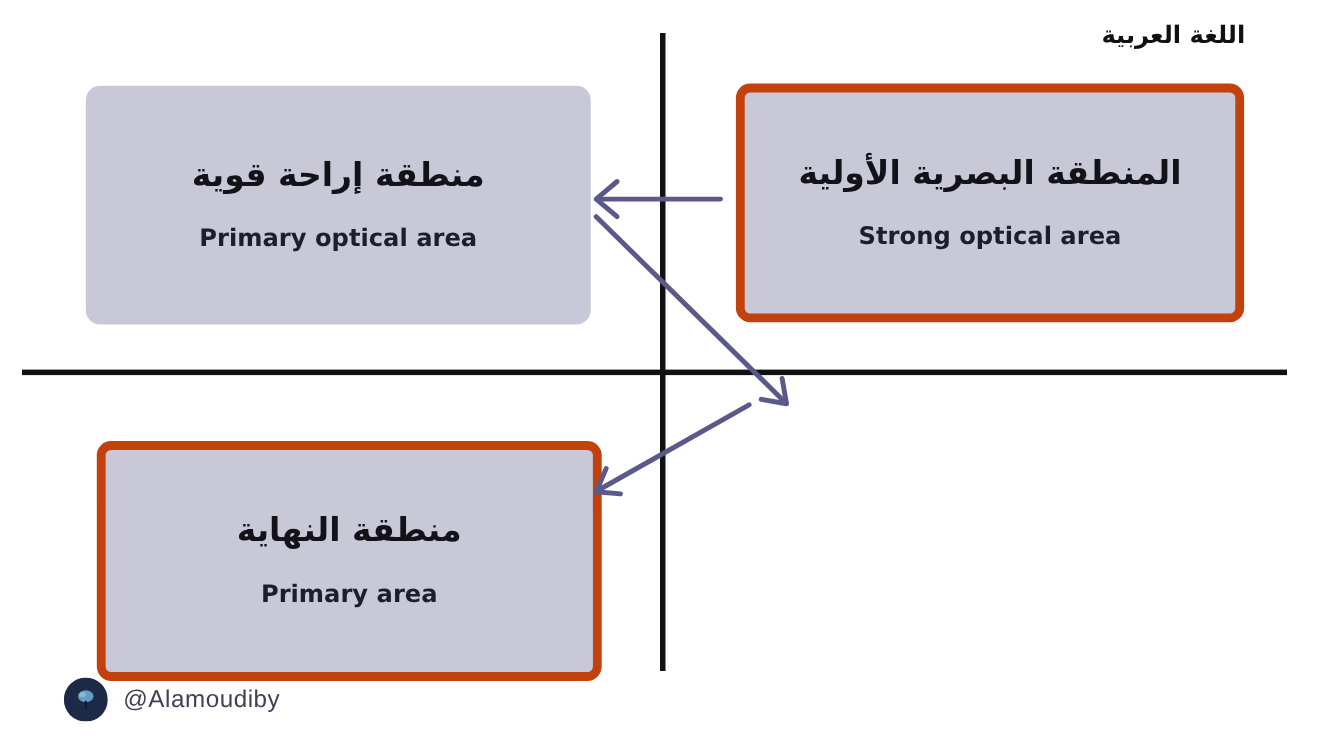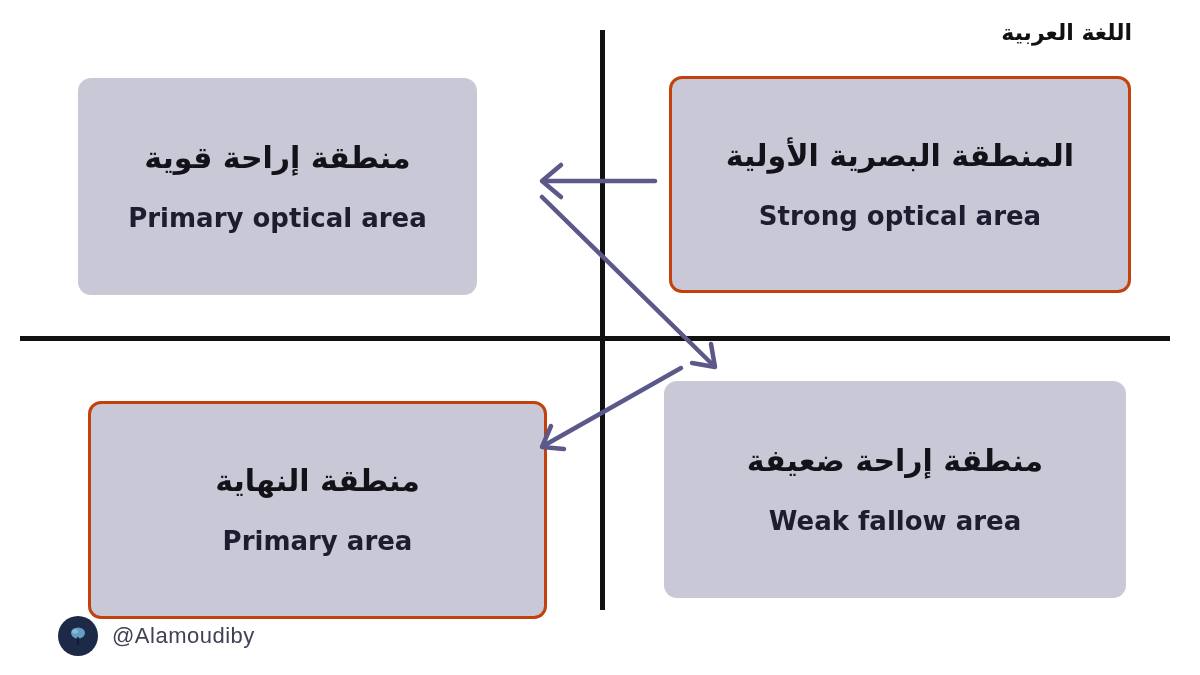--- a/index.html
+++ b/index.html
@@ -42,36 +42,36 @@
     background: #c9c8d6;
     border-radius: 13px;
     display: flex;
     flex-direction: column;
     align-items: center;
     justify-content: center;
     gap: 30px;
     text-align: center;
   }
   .box.highlighted {
-    border: 3px solid #c2410c;
+    border: 8px solid #c2410c;
   }
-  .box-top-left     { left: 78px;  top: 78px;  width: 399px; height: 217px; }
+  .box-top-left     { left: 78px;  top: 78px;  width: 459px; height: 217px; }
   .box-top-right    { left: 669px; top: 76px;  width: 462px; height: 217px; }
   .box-bottom-left  { left: 88px;  top: 381px; width: 459px; height: 218px; margin-top: 20px; }
   .box-bottom-right { left: 664px; top: 381px; width: 462px; height: 217px; }
 
   .box .ar {
     direction: rtl;
     font-size: 30px;
     font-weight: bold;
     color: #121218;
     line-height: 1.1;
   }
   .box .en {
-    font-size: 26px;
+    font-size: 22px;
     font-weight: bold;
     color: #1d1d30;
     line-height: 1.1;
     text-align: center;
   }
 
   
   .arrows {
     position: absolute;
     inset: 0;
@@ -125,24 +125,20 @@
   <div class="box box-top-right highlighted">
     <div class="ar" dir="rtl">المنطقة البصرية الأولية</div>
     <div class="en">Strong optical area</div>
   </div>
 
   <div class="box box-bottom-left highlighted">
     <div class="ar" dir="rtl">منطقة النهاية</div>
     <div class="en">Primary area</div>
   </div>
 
-  <div class="box box-bottom-right">
-    <div class="ar" dir="rtl">منطقة إراحة ضعيفة</div>
-    <div class="en">Weak fallow area</div>
-  </div>
 
   <svg class="arrows" viewBox="0 0 1200 675" xmlns="http://www.w3.org/2000/svg">
 
     <g>
       <line x1="655" y1="181" x2="544" y2="181"></line>
       <polyline points="561,165 542,181 561,197"></polyline>
     </g>
 
     <g>
       <line x1="542" y1="197" x2="712" y2="364"></line>

